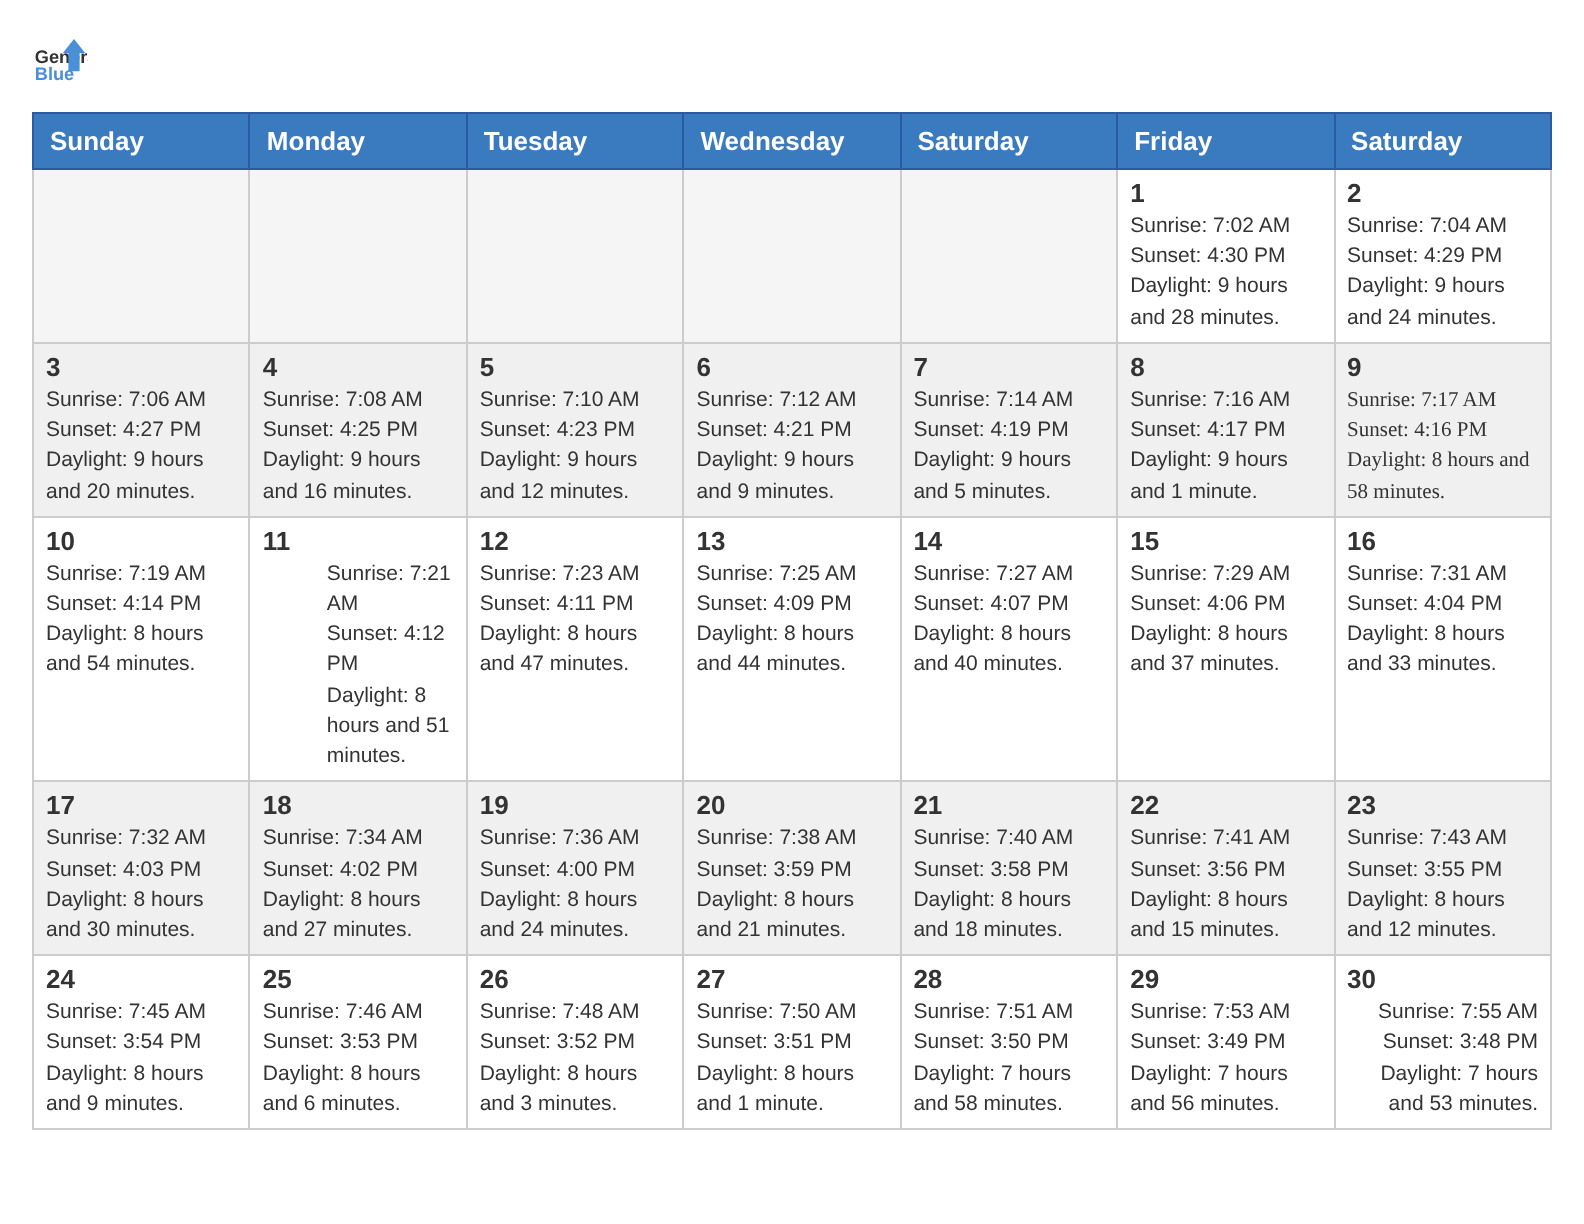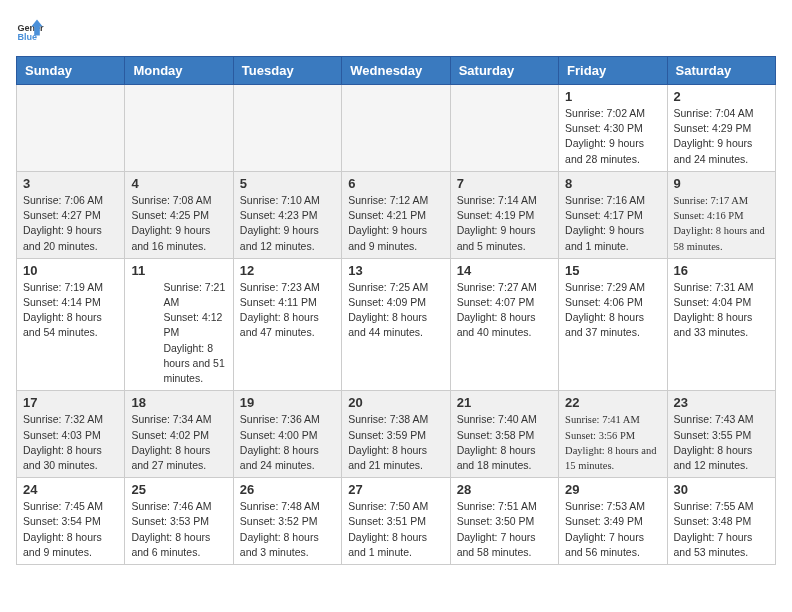--- a/index.html
+++ b/index.html
@@ -241,21 +241,21 @@
 Daylight: 8 hours and 21 minutes.</div>
         </td>
         <td style="background: rgb(240, 240, 240);">
           <span class="day-number">21</span>
           <div class="day-info" style="white-space: pre-line;">Sunrise: 7:40 AM
 Sunset: 3:58 PM
 Daylight: 8 hours and 18 minutes.</div>
         </td>
         <td style="background: rgb(240, 240, 240);">
           <span class="day-number">22</span>
-          <div class="day-info" style="white-space: pre-line; font-family: Liberation Serif, serif;">Sunrise: 7:41 AM
+          <div class="day-info" style="white-space: pre-line;">Sunrise: 7:41 AM
 Sunset: 3:56 PM
 Daylight: 8 hours and 15 minutes.</div>
         </td>
         <td style="background: rgb(240, 240, 240);">
           <span class="day-number">23</span>
           <div class="day-info" style="white-space: pre-line;">Sunrise: 7:43 AM
 Sunset: 3:55 PM
 Daylight: 8 hours and 12 minutes.</div>
         </td>
       </tr>
@@ -291,19 +291,19 @@
 Daylight: 7 hours and 58 minutes.</div>
         </td>
         <td>
           <span class="day-number">29</span>
           <div class="day-info" style="white-space: pre-line;">Sunrise: 7:53 AM
 Sunset: 3:49 PM
 Daylight: 7 hours and 56 minutes.</div>
         </td>
         <td>
           <span class="day-number">30</span>
-          <div class="day-info" style="white-space: pre-line;">Sunrise: 7:55 AM
+          <div class="day-info" style="white-space: pre-line; text-align: right;">Sunrise: 7:55 AM
 Sunset: 3:48 PM
 Daylight: 7 hours and 53 minutes.</div>
         </td>
       </tr>
     </tbody>
 </table>
 
 </body></html>

